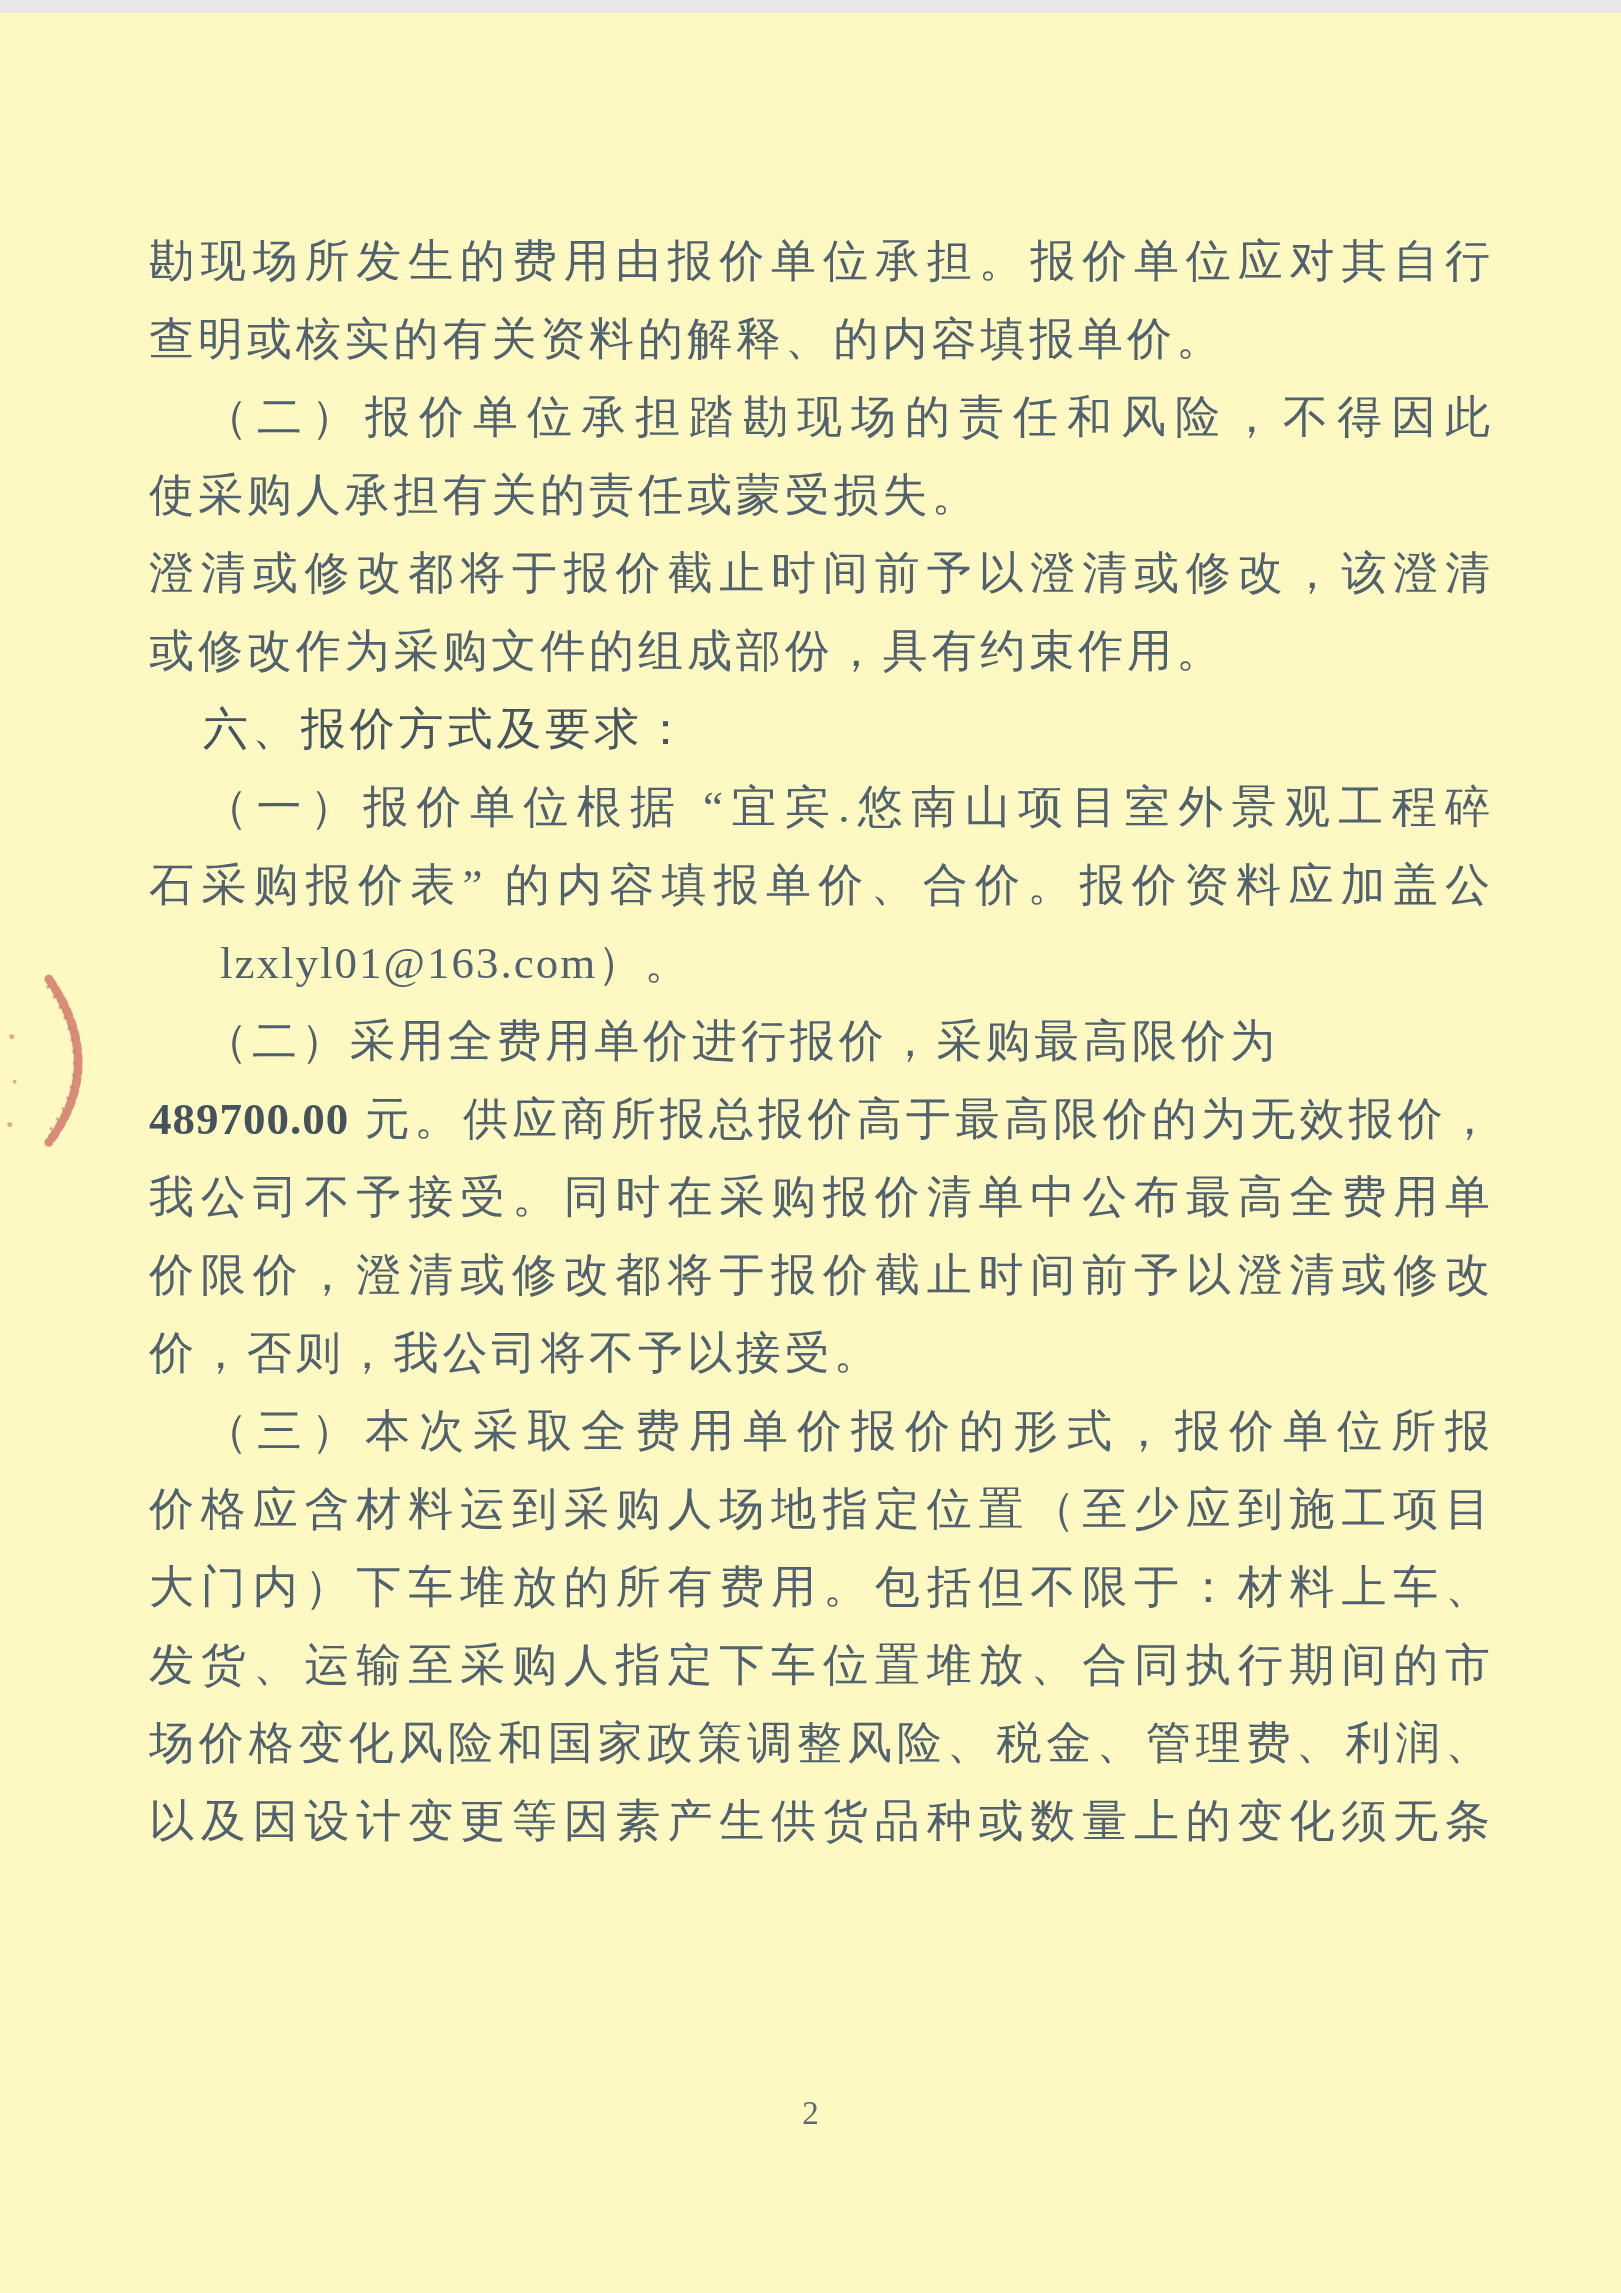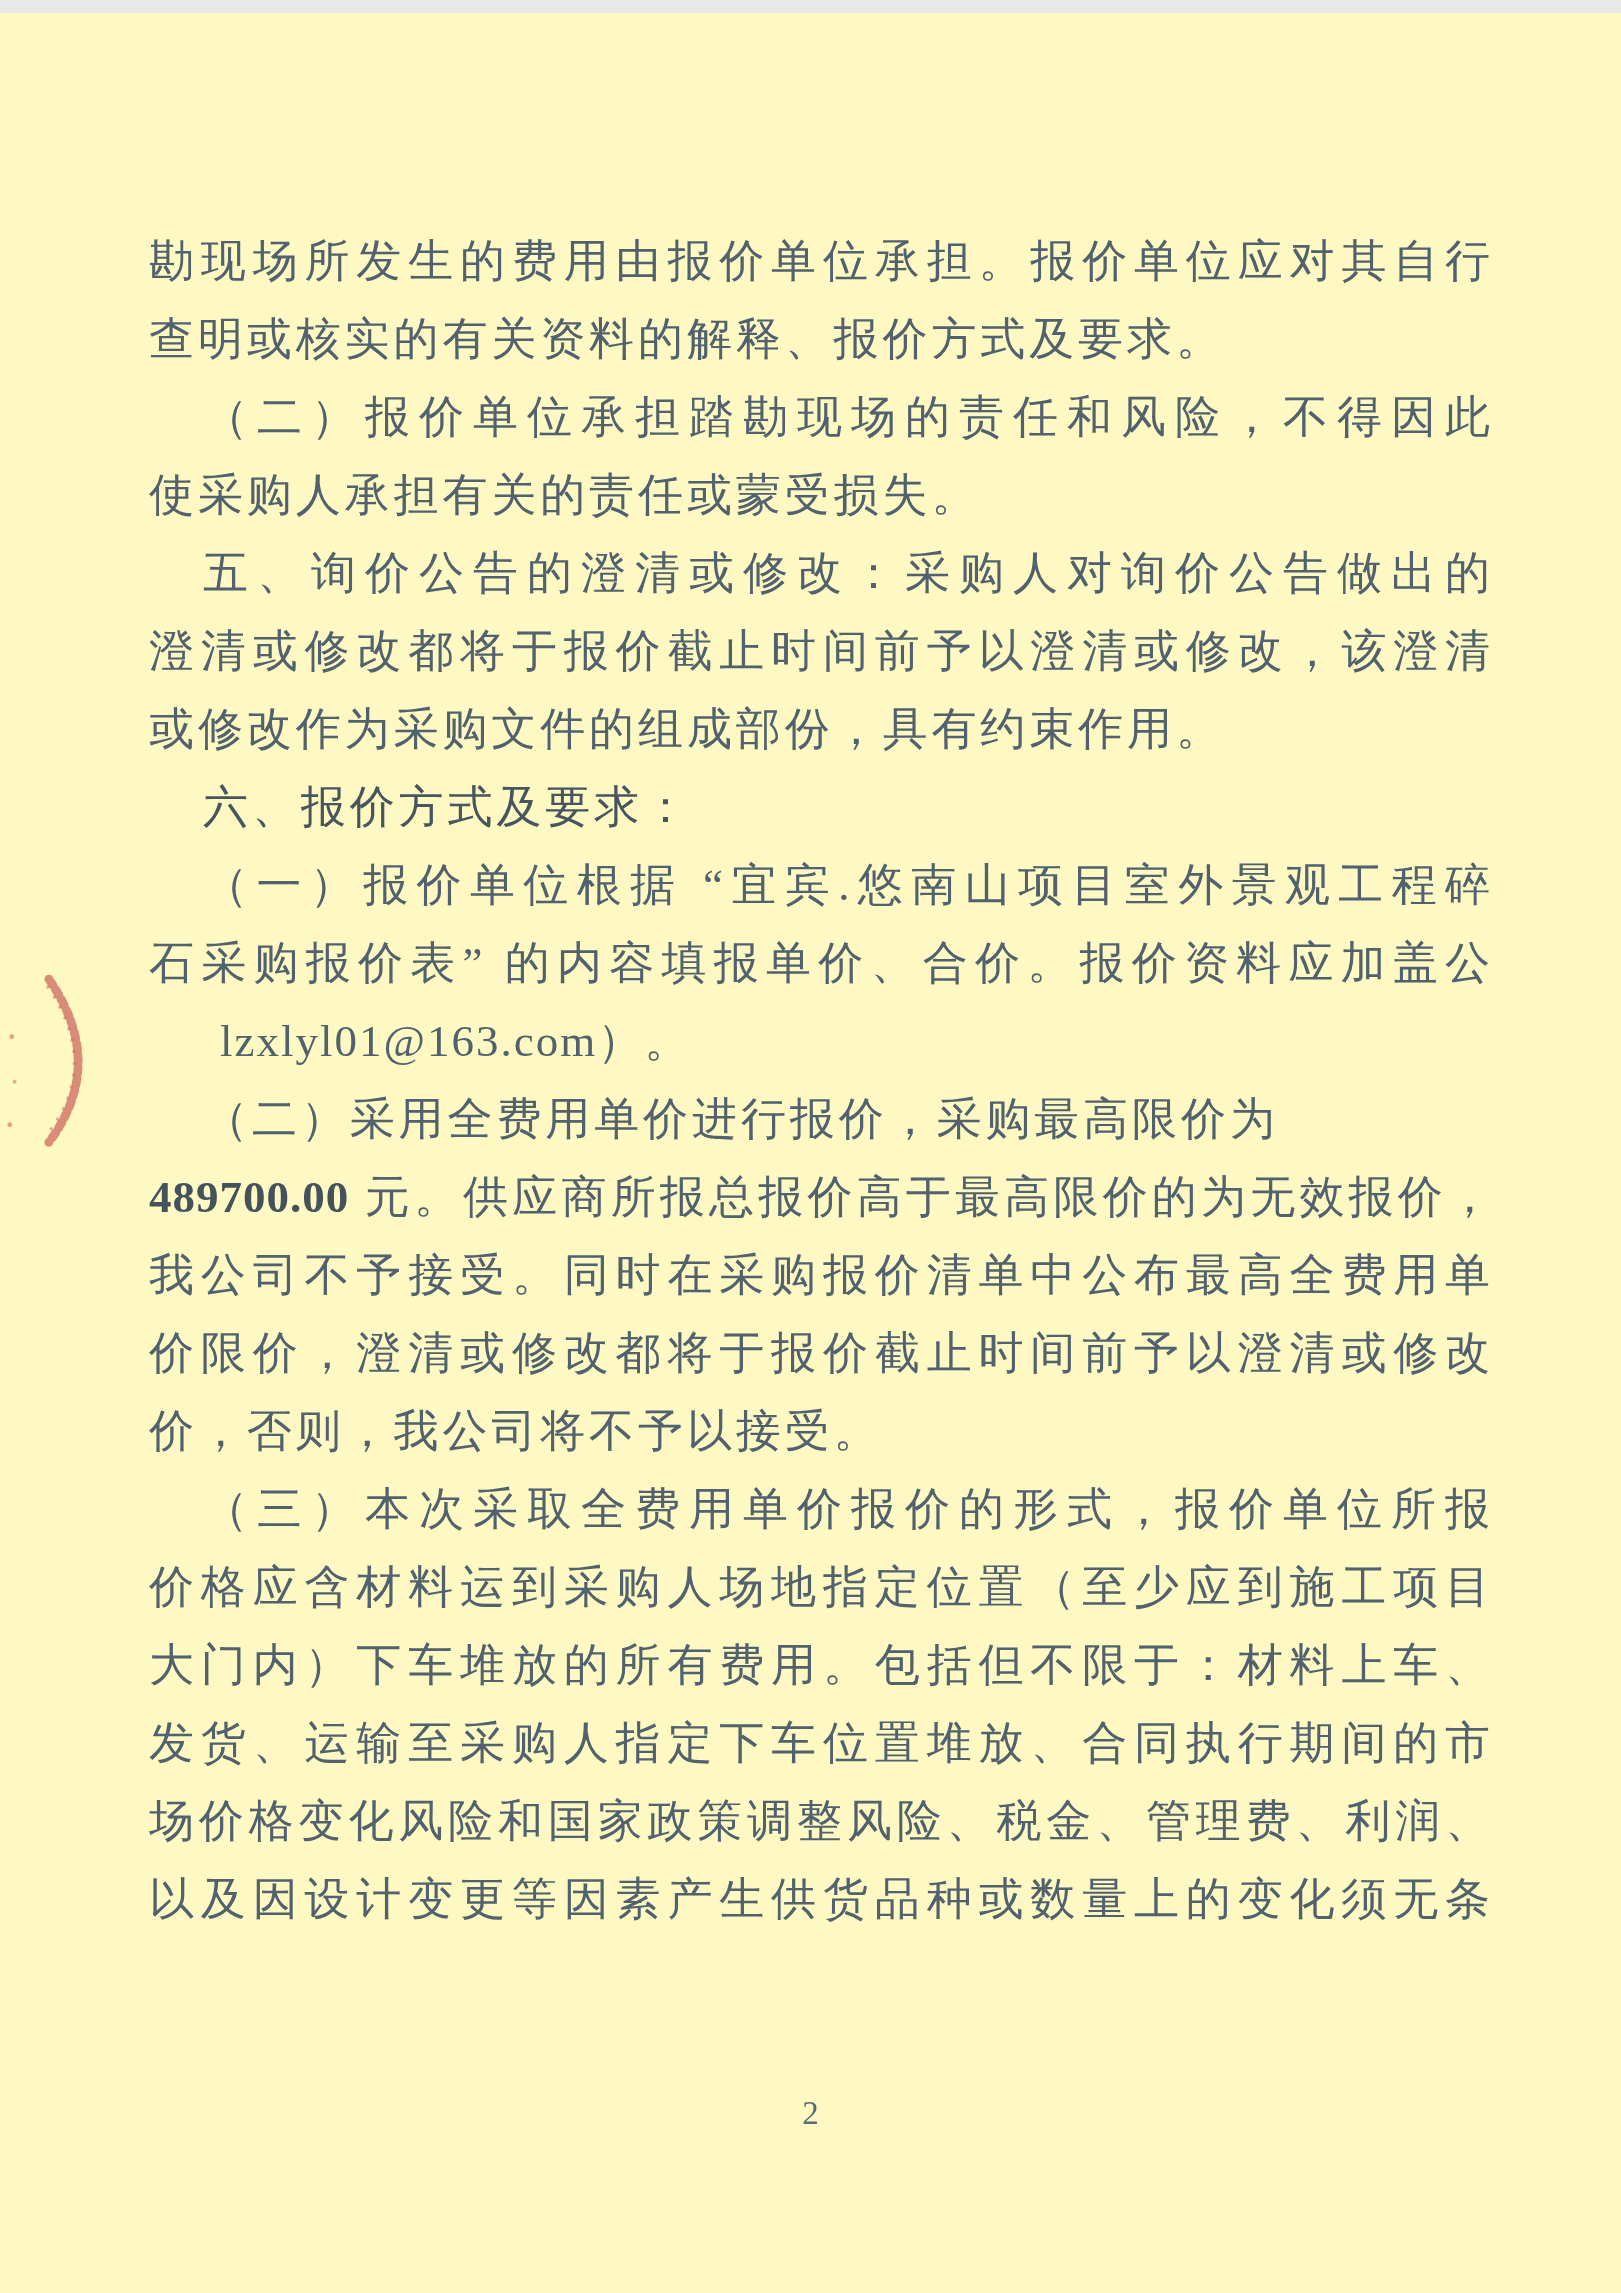--- a/index.html
+++ b/index.html
@@ -68,24 +68,23 @@
   <svg class="stamp" viewBox="0 0 130 210" xmlns="http://www.w3.org/2000/svg">
     <path d="M50,13 Q110,100 50,180" fill="none" stroke="#c4524e" stroke-width="9" stroke-linecap="round" stroke-dasharray="7 5" opacity="0.65"></path>
     <path d="M48,20 Q104,100 48,172" fill="none" stroke="#c4524e" stroke-width="3" stroke-dasharray="3 9" opacity="0.45"></path>
     <circle cx="12" cy="72" r="2.5" fill="#c4524e" opacity="0.5"></circle>
     <circle cx="15" cy="118" r="2" fill="#c4524e" opacity="0.45"></circle>
     <circle cx="10" cy="162" r="2.5" fill="#c4524e" opacity="0.5"></circle>
   </svg>
 
   <div class="content">
     <div class="line fill">勘现场所发生的费用由报价单位承担。报价单位应对其自行</div>
-    <div class="line">查明或核实的有关资料的解释、报价方式及要求。</div>
+    <div class="line">查明或核实的有关资料的解释、的内容填报单价。</div>
     <div class="line indent fill">（二）报价单位承担踏勘现场的责任和风险，不得因此</div>
     <div class="line">使采购人承担有关的责任或蒙受损失。</div>
-    <div class="line indent fill">五、询价公告的澄清或修改：采购人对询价公告做出的</div>
     <div class="line fill">澄清或修改都将于报价截止时间前予以澄清或修改，该澄清</div>
     <div class="line">或修改作为采购文件的组成部份，具有约束作用。</div>
     <div class="line indent bold">六、报价方式及要求：</div>
     <div class="line indent fill">（一）报价单位根据 “宜宾.悠南山项目室外景观工程碎</div>
     <div class="line fill">石采购报价表” 的内容填报单价、合价。报价资料应加盖公</div>
     <div class="line email indent-lg">lzxlyl01@163.com）。</div>
     <div class="line indent">（二）采用全费用单价进行报价，采购最高限价为</div>
     <div class="line fill"><span class="num">489700.00</span><span class="cjk-tight"> 元。供应商所报总报价高于最高限价的为无效报价，</span></div>
     <div class="line fill">我公司不予接受。同时在采购报价清单中公布最高全费用单</div>
     <div class="line fill">价限价，澄清或修改都将于报价截止时间前予以澄清或修改</div>

